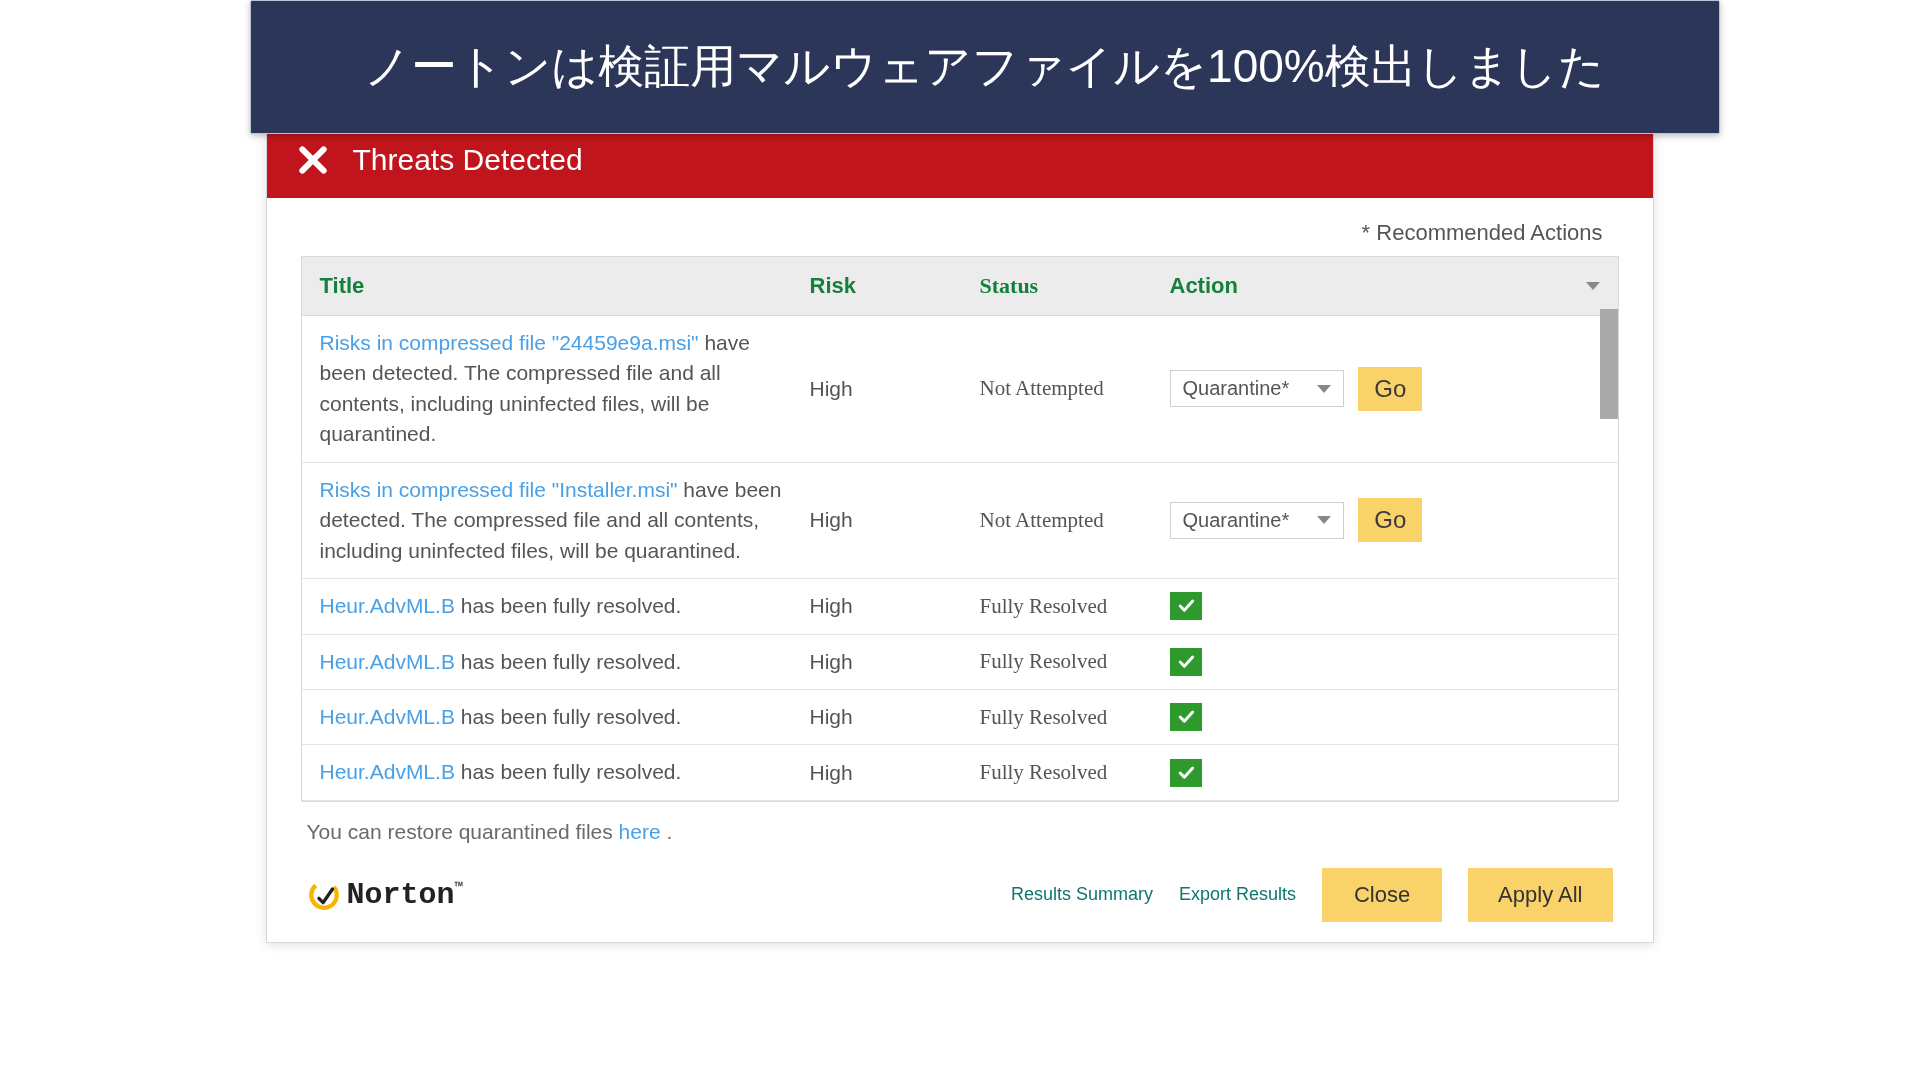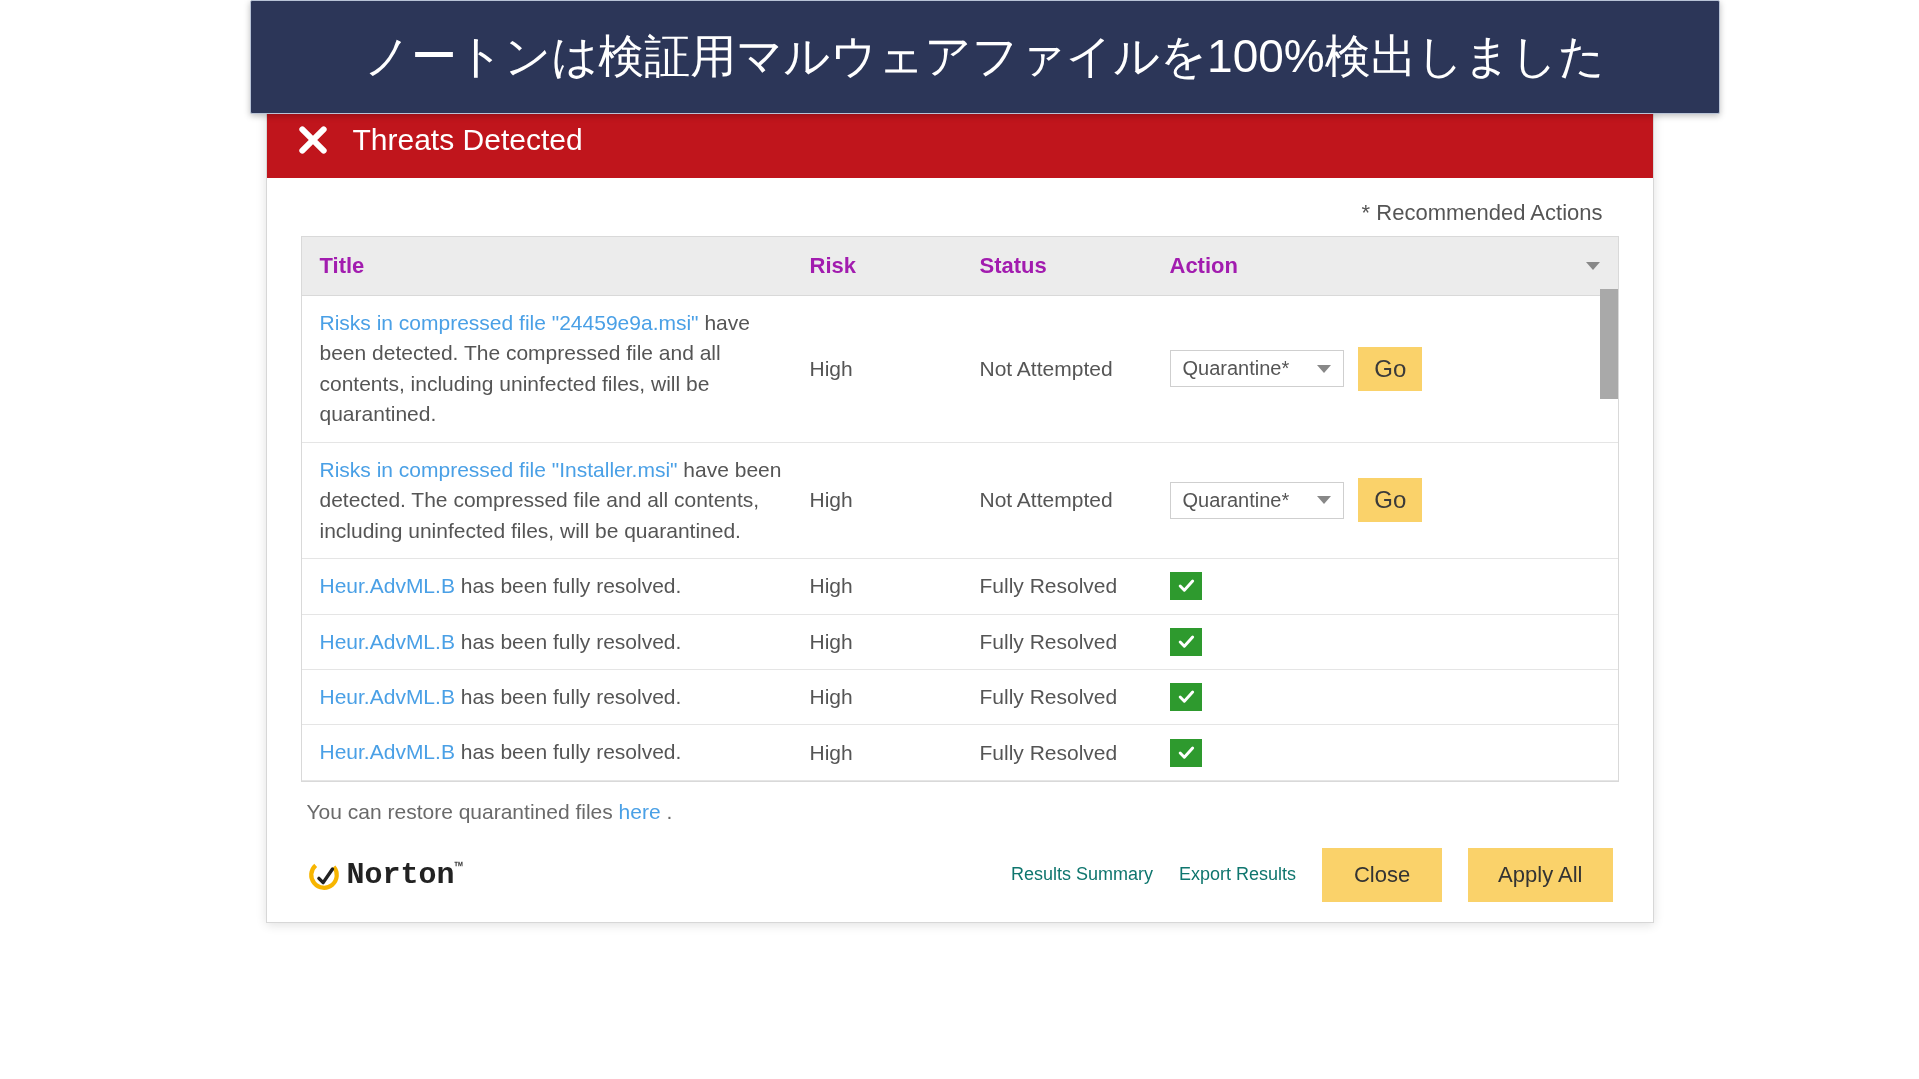--- a/index.html
+++ b/index.html
@@ -11,21 +11,21 @@
     overflow: hidden;
   }
   .wrapper {
     width: 1460px;
     margin: 0 auto;
   }
   .banner {
     background: #2c3658;
     color: #fff;
     font-size: 46px;
-    padding: 25px 40px;
+    padding: 35px 40px;
     border: 1px solid #b8c3d6;
     border-radius: 2px;
     box-shadow: 0 2px 6px rgba(0,0,0,.25);
     position: relative;
     z-index: 2;
     margin-left: 20px;
     margin-right: -30px;
     text-align: center;
     white-space: nowrap;
   }
@@ -60,26 +60,26 @@
   .table-wrap {
     margin: 0 34px;
     border: 1px solid #d9d9d9;
     position: relative;
   }
   .thead {
     display: flex;
     background: #ececec;
     border-bottom: 1px solid #d9d9d9;
     font-weight: 600;
-    color: #a21caf;
+    color: #15803d;
     font-size: 22px;
   }
   .col-title  { width: 500px; padding: 16px 18px; }
   .col-risk   { width: 170px; padding: 16px 8px; }
-  .col-status { width: 180px; padding: 16px 8px; }
+  .col-status { width: 180px; padding: 16px 8px; font-family: Liberation Serif, serif; }
   .col-action { flex: 1; padding: 16px 18px; display:flex; align-items:center; }
   .thead .col-action { justify-content: space-between; }
   .row {
     display: flex;
     border-bottom: 1px solid #e5e5e5;
     color: #555;
     font-size: 20px;
     align-items: center;
   }
   .row .col-title { padding: 12px 18px; line-height: 1.45; font-size: 21px; }

